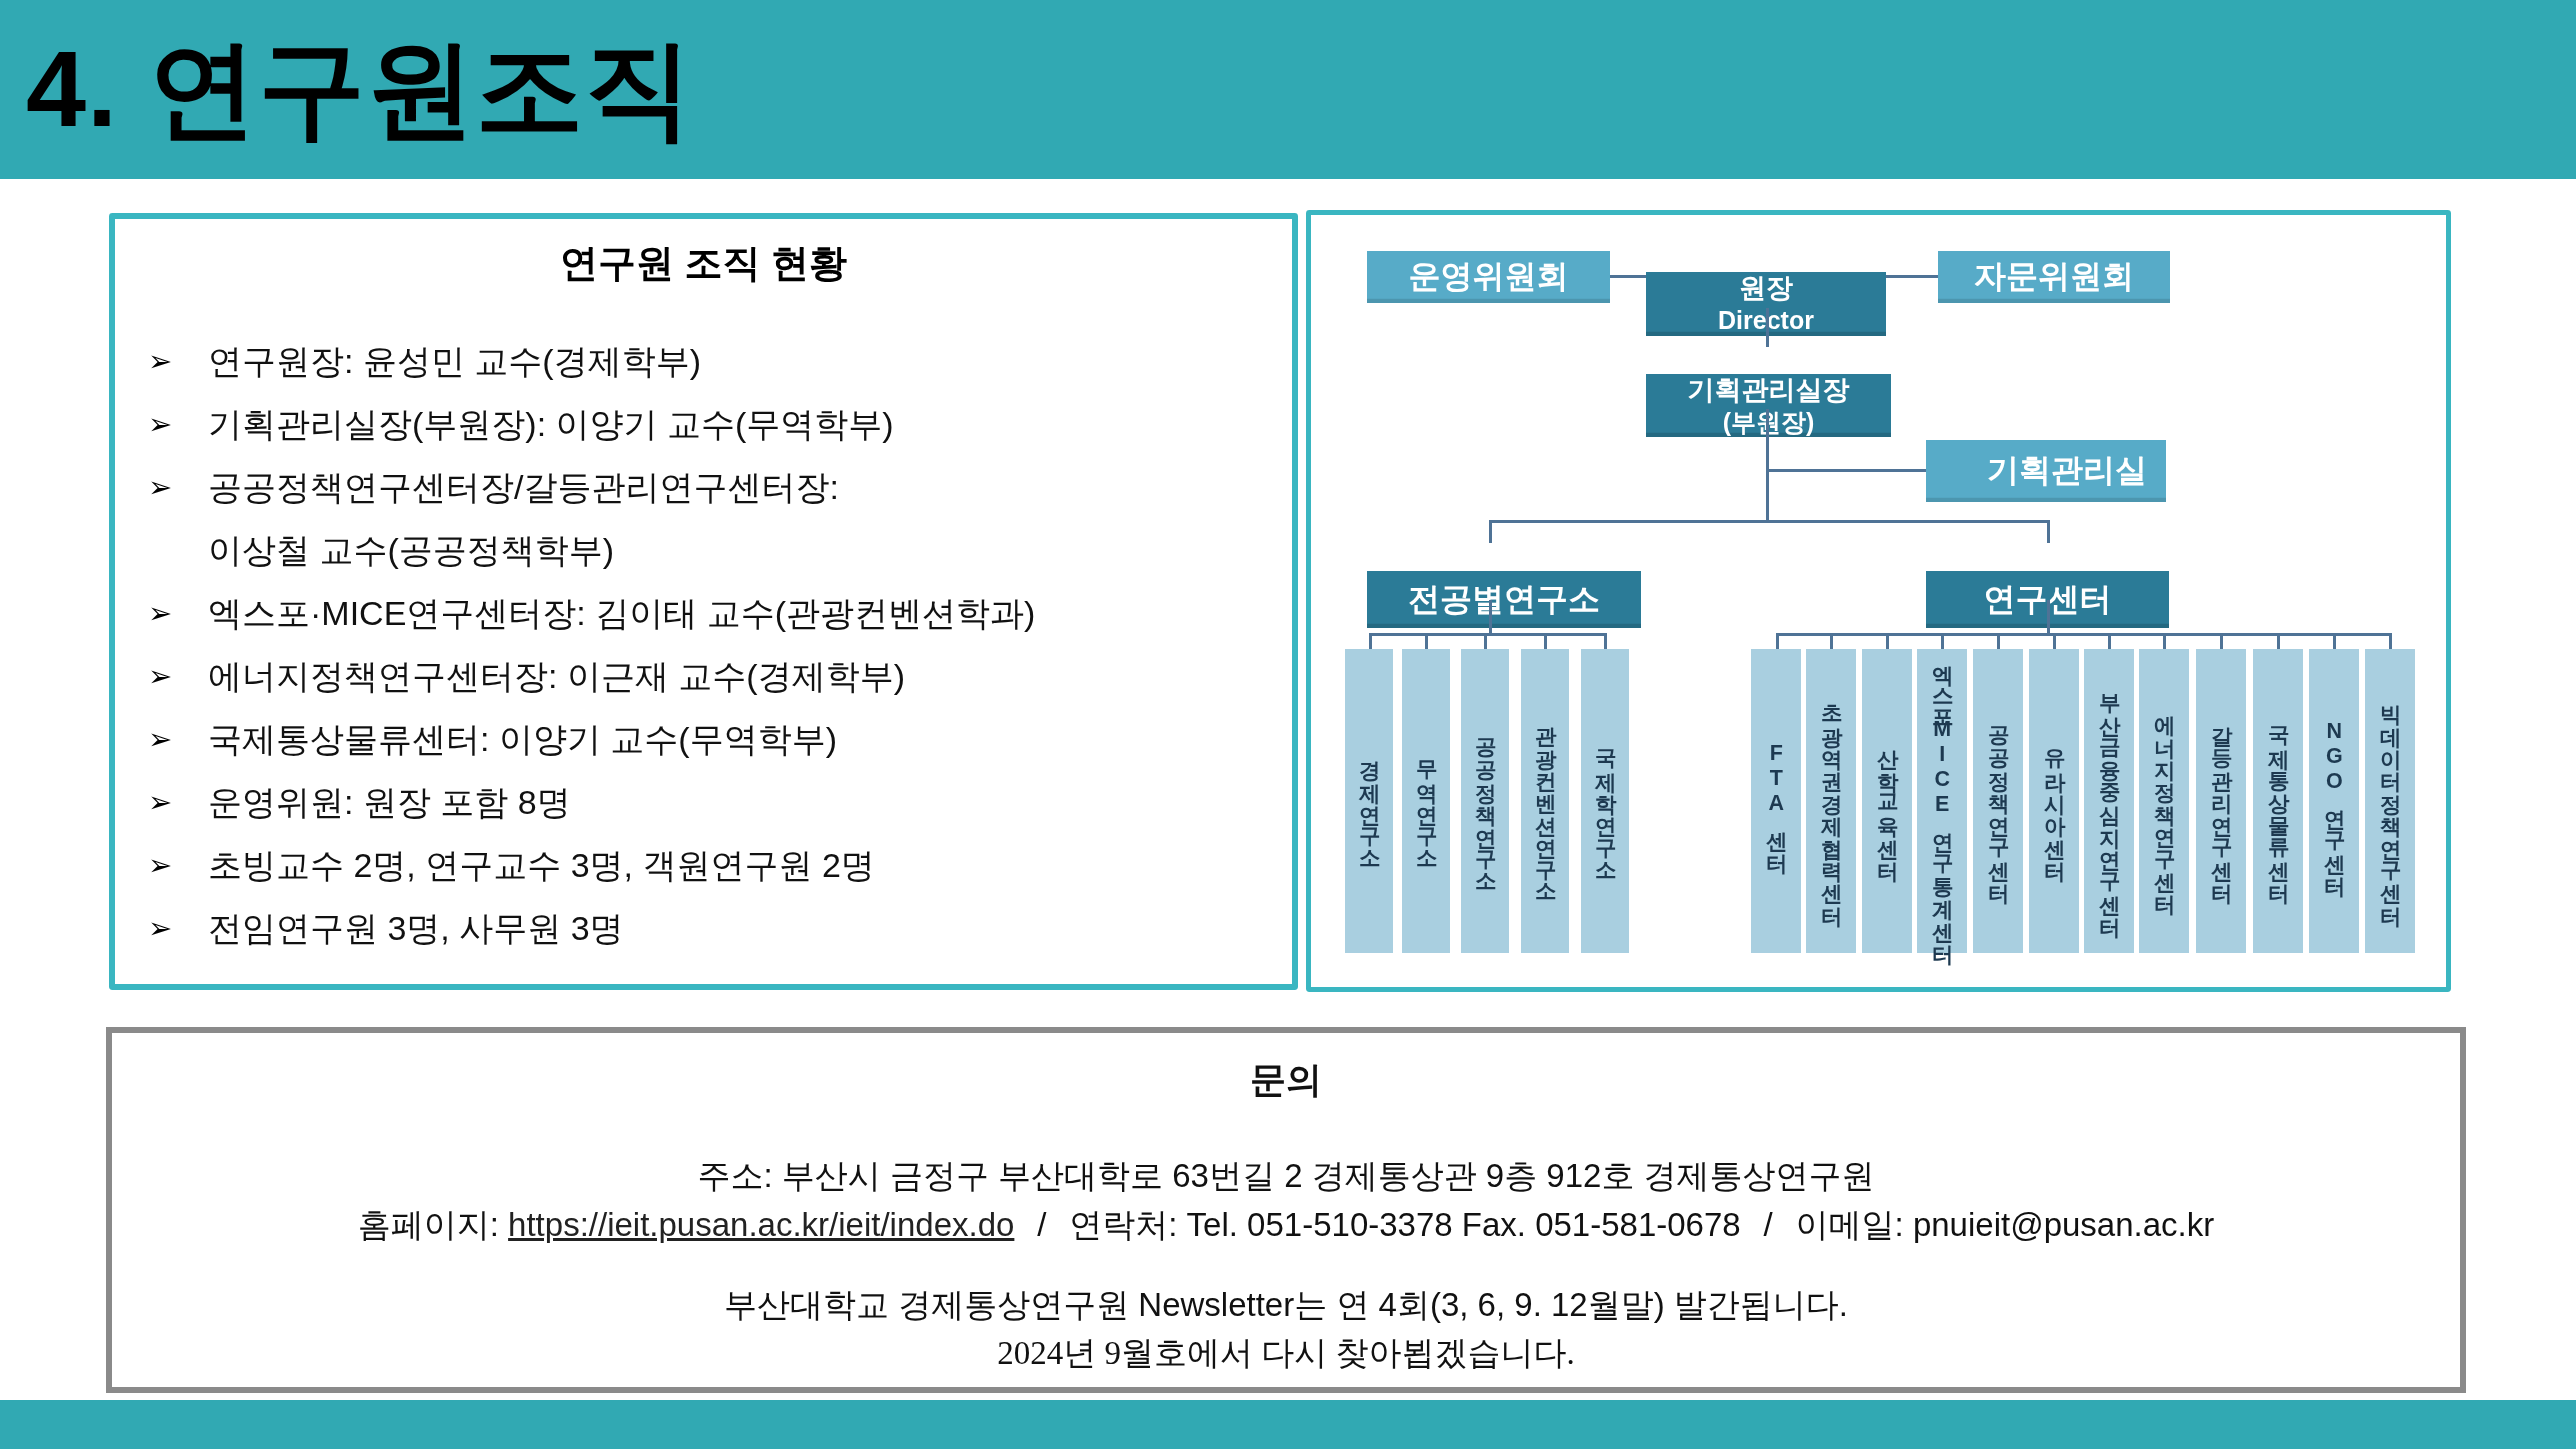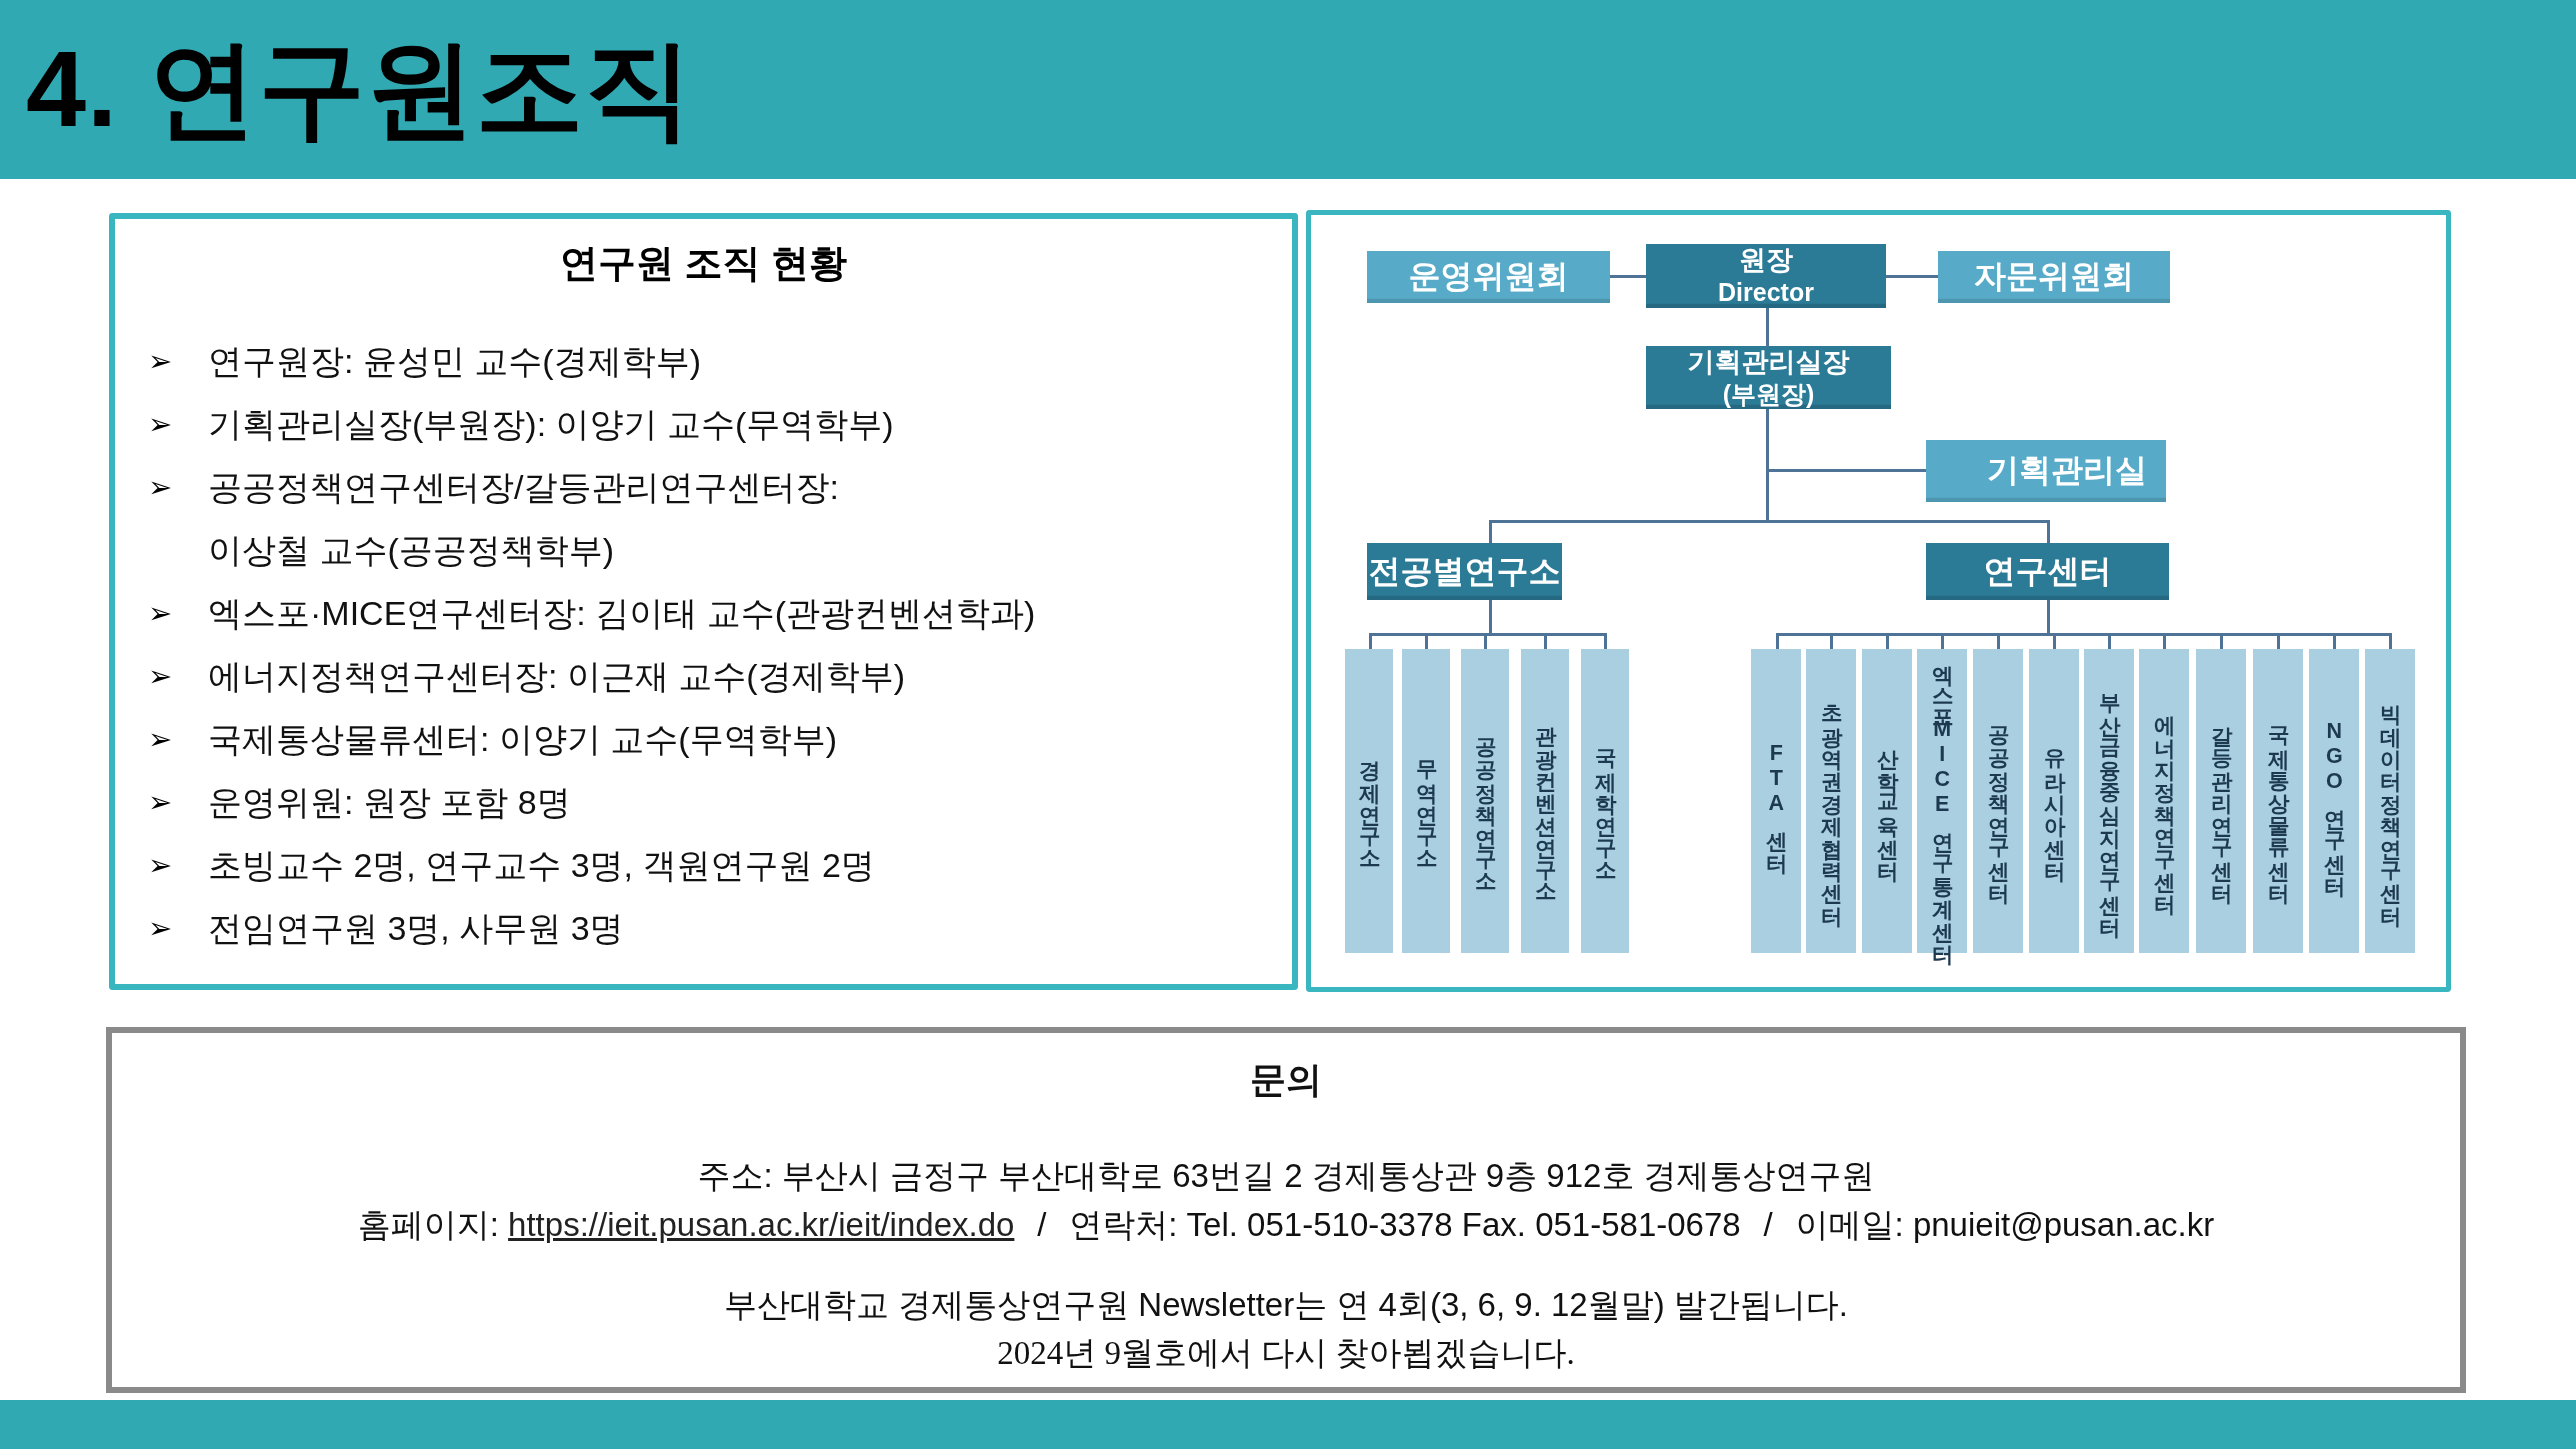--- a/index.html
+++ b/index.html
@@ -38,21 +38,21 @@
   .org-panel{
     position:absolute;left:1306px;top:210px;width:1145px;height:782px;
     box-sizing:border-box;border:5.2px solid #3ab6c1;border-radius:3.4px;
     background:#ffffff;
   }
   .node{
     position:absolute;display:flex;flex-direction:column;align-items:center;
     justify-content:center;text-align:center;color:#ffffff;font-weight:bold;
     box-sizing:border-box;
   }
-  .node.dark{background:#2b7b97;box-shadow:inset 0 -4.3px 0 rgba(0,0,0,0.14);}
+  .node.dark{background:#2b7b97;box-shadow:inset 0 -4.3px 0 rgba(0,0,0,0.14);margin-top:28px;}
   .node.medium{background:#57abc8;box-shadow:inset 0 -4.3px 0 rgba(0,0,0,0.12);}
   .node .l1{font-size:27px;line-height:33px;}
   .node .l2{font-size:25px;line-height:31px;}
   .node.single{font-size:32px;}
   .cline{position:absolute;background:#4f7396;}
   .vbox{
     position:absolute;top:434px;height:304px;background:#a9cfe0;
     color:#1d3950;writing-mode:vertical-rl;text-orientation:upright;
     font-size:21.5px;font-weight:600;display:flex;align-items:center;
     justify-content:center;letter-spacing:0.9px;line-height:1.05;
@@ -140,21 +140,21 @@
   </div>
   <div class="node medium single" style="left:627px;top:36px;width:232px;height:52px;">자문위원회</div>
 
   <div class="node dark" style="left:335px;top:131px;width:245px;height:63px;">
     <span class="l1">기획관리실장</span>
     <span class="l2">(부원장)</span>
   </div>
 
   <div class="node medium single" style="left:615px;top:225px;width:240px;height:62px;padding-left:42px;">기획관리실</div>
 
-  <div class="node dark single" style="left:56px;top:328px;width:195px;height:57px;">전공별연구소</div>
+  <div class="node dark single" style="left:56px;top:328px;width:274px;height:57px;">전공별연구소</div>
   <div class="node dark single" style="left:615px;top:328px;width:243px;height:57px;">연구센터</div>
 
   <div class="cline" style="left:299px;top:60px;width:36px;height:2.6px;"></div>
   <div class="cline" style="left:575px;top:60px;width:52px;height:2.6px;"></div>
   <div class="cline" style="left:455px;top:93px;width:2.6px;height:39px;"></div>
   <div class="cline" style="left:455px;top:194px;width:2.6px;height:112px;"></div>
   <div class="cline" style="left:455px;top:254px;width:160px;height:2.6px;"></div>
   <div class="cline" style="left:178px;top:305px;width:560px;height:2.6px;"></div>
   <div class="cline" style="left:178px;top:305px;width:2.6px;height:23px;"></div>
   <div class="cline" style="left:736px;top:305px;width:2.6px;height:23px;"></div>

